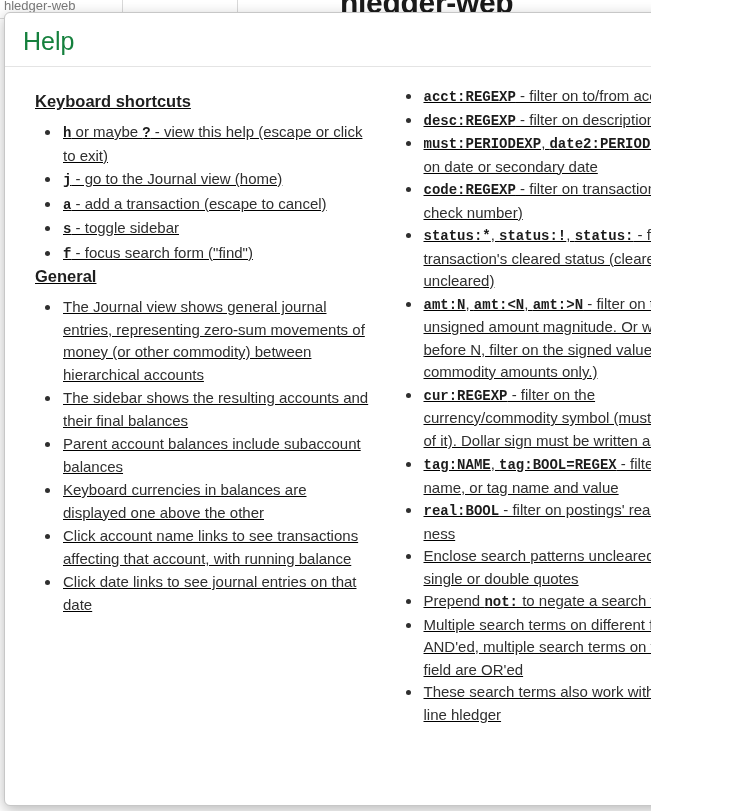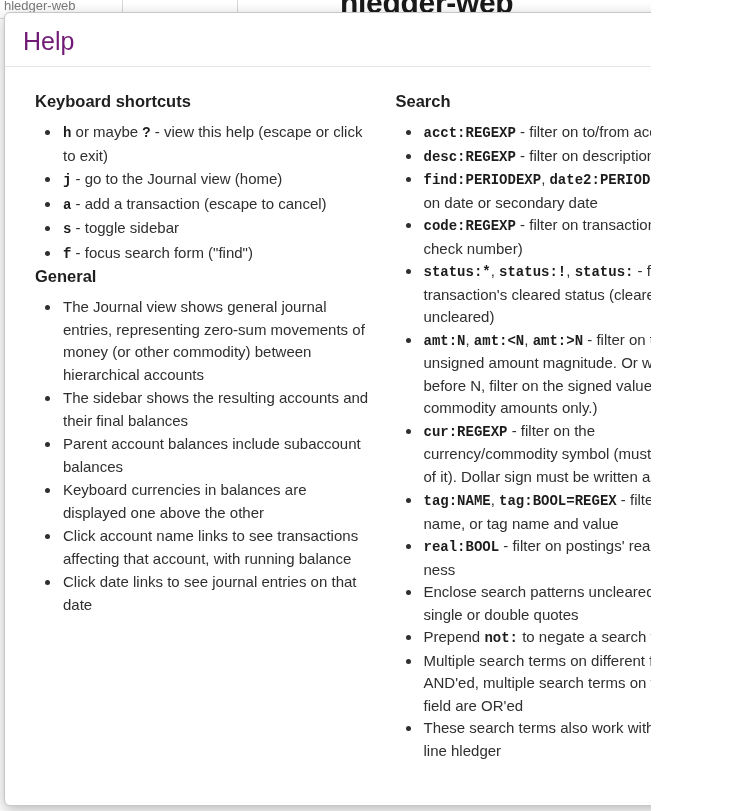--- a/index.html
+++ b/index.html
@@ -66,21 +66,21 @@
   }
   .modal-header {
     position: relative;
     height: 54px;
     border-bottom: 1px solid #e4e4e4;
     padding: 14px 18px 0 18px;
   }
   .modal-title {
     font-size: 25px;
     font-weight: normal;
-    color: #701a75;
+    color: #15803d;
     line-height: 28px;
     margin: 0;
   }
   .close-btn {
     position: absolute;
     right: 14px; top: 12px;
     width: 20px; height: 20px;
     line-height: 20px;
     text-align: center;
     font-size: 21px;
@@ -88,20 +88,21 @@
     cursor: pointer;
     background: none;
     border: none;
     padding: 0;
     font-family: "Liberation Sans", sans-serif;
   }
   .modal-body {
     display: flex;
     padding: 18px 0 0 12px;
     height: 739px;
+    text-decoration: underline;
   }
   .col {
     width: 50%;
     padding: 0 8px;
   }
   h4.section {
     font-size: 16.5px;
     font-weight: bold;
     color: #1f1f1f;
     margin: 6px 0 10px 10px;
@@ -170,25 +171,24 @@
             <li>The Journal view shows general journal entries, representing zero-sum movements of money (or other commodity) between hierarchical accounts</li>
             <li>The sidebar shows the resulting accounts and their final balances</li>
             <li>Parent account balances include subaccount balances</li>
             <li>Keyboard currencies in balances are displayed one above the other</li>
             <li>Click account name links to see transactions affecting that account, with running balance</li>
             <li>Click date links to see journal entries on that date</li>
           </ul>
       </div>
 
       <div class="col">
-        <h4 class="section">Search</h4>
         <ul class="help-list search">
             <li><code>acct:REGEXP</code> - filter on to/from account</li>
             <li><code>desc:REGEXP</code> - filter on description</li>
-            <li><code>find:PERIODEXP</code>, <code>date2:PERIODEXP</code> - filter on date or secondary date</li>
+            <li><code>must:PERIODEXP</code>, <code>date2:PERIODEXP</code> - filter on date or secondary date</li>
             <li><code>code:REGEXP</code> - filter on transaction's code (eg check number)</li>
             <li><code>status:*</code>, <code>status:!</code>, <code>status:</code> - filter on transaction's cleared status (cleared, pending, uncleared)</li>
             <li><code>amt:N</code>, <code>amt:&lt;N</code>, <code>amt:&gt;N</code> - filter on the unsigned amount magnitude. Or with a sign before N, filter on the signed value. (Single-commodity amounts only.)</li>
             <li><code>cur:REGEXP</code> - filter on the currency/commodity symbol (must match all of it). Dollar sign must be written as <code>\$</code></li>
             <li><code>tag:NAME</code>, <code>tag:BOOL=REGEX</code> - filter on tag name, or tag name and value</li>
             <li><code>real:BOOL</code> - filter on postings' real/virtual-ness</li>
             <li>Enclose search patterns uncleared spaces in single or double quotes</li>
             <li>Prepend <code>not:</code> to negate a search term</li>
             <li>Multiple search terms on different fields are AND'ed, multiple search terms on the same field are OR'ed</li>
             <li>These search terms also work with command-line hledger</li>

